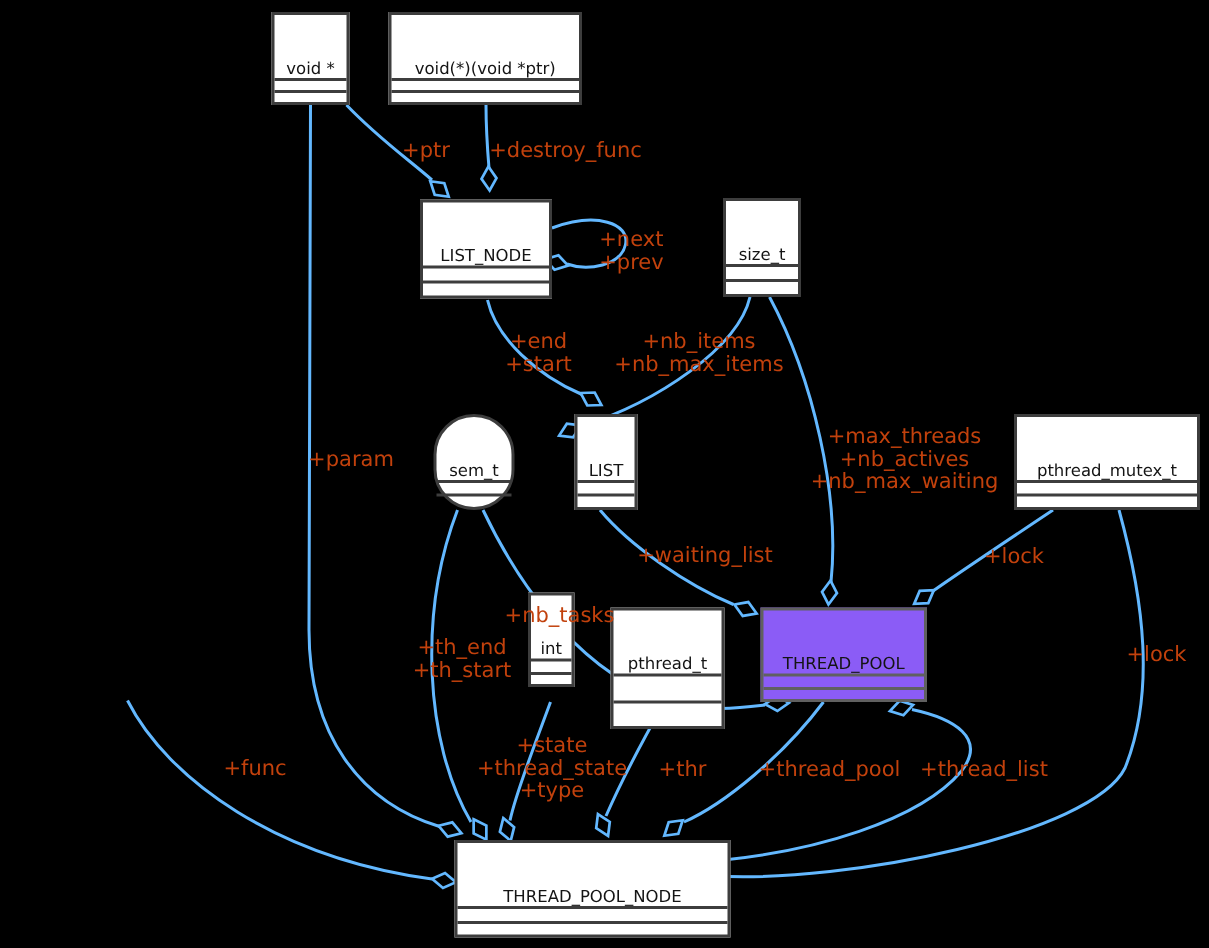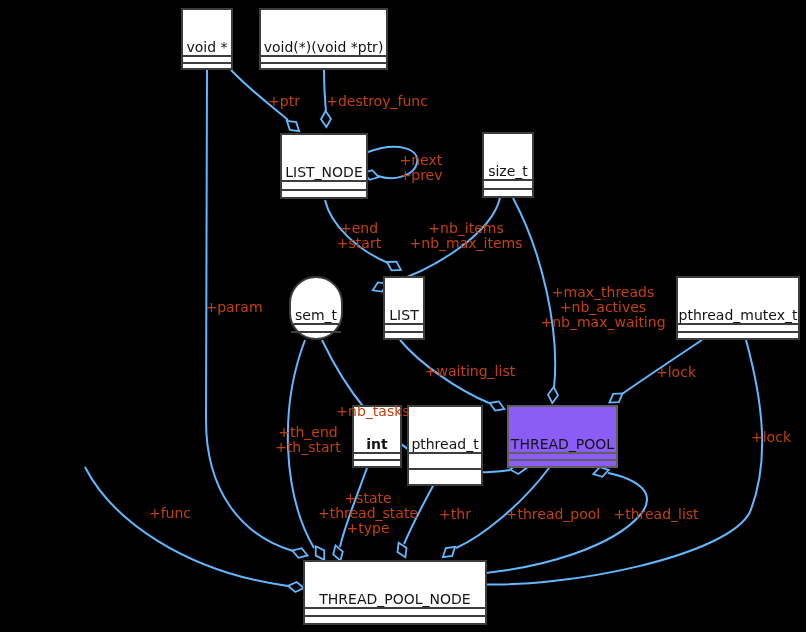--- a/index.html
+++ b/index.html
@@ -9,21 +9,21 @@
   }
   svg.edges{position:absolute;left:0;top:0;width:806px;height:632px;}
   svg.edges path.e{fill:none;stroke:#63b8ff;stroke-width:2;}
   svg.edges path.d{fill:#000;stroke:#63b8ff;stroke-width:1.8;}
   .ubox{
     position:absolute;box-sizing:border-box;background:#fff;border:2px solid #3d3d3d;
     display:flex;flex-direction:column;
   }
   .ubox .t{
     flex:1;display:flex;align-items:center;justify-content:center;
-    font-size:14px;color:#141414;white-space:nowrap;padding:0 4px;margin-top:29px;
+    font-size:11px;color:#141414;white-space:nowrap;padding:0 4px;margin-top:29px;
   }
   .ubox .r{height:17px;border-top:2px solid #3d3d3d;}
   .ubox.gray{background:#8b5cf6;border-color:#606060;}
   .ubox.gray .r{border-top-color:#606060;}
   .elabel{
     position:absolute;transform:translate(-50%,-50%);
     color:#c2410c;font-size:14px;font-weight:400;line-height:15px;
     white-space:pre-line;text-align:center;
   }
 </style>
@@ -107,21 +107,21 @@
     <div class="r"></div>
   </div>
 
   <div class="ubox" style="left:676px;top:276px;width:124px;height:64px;">
     <div class="t">pthread_mutex_t</div>
     <div class="r"></div>
     <div class="r"></div>
   </div>
 
 
-  <div class="ubox" style="left:352px;top:405px;width:50px;height:63px;font-weight:bold;">
+  <div class="ubox" style="left:352px;top:395px;width:31px;height:63px;">
     <div class="t">int</div>
     <div class="r"></div>
     <div class="r"></div>
   </div>
 
   <div class="ubox" style="left:407px;top:405px;width:76px;height:81px;">
     <div class="t">pthread_t</div>
     <div class="r"></div>
     <div class="r"></div>
   </div>

